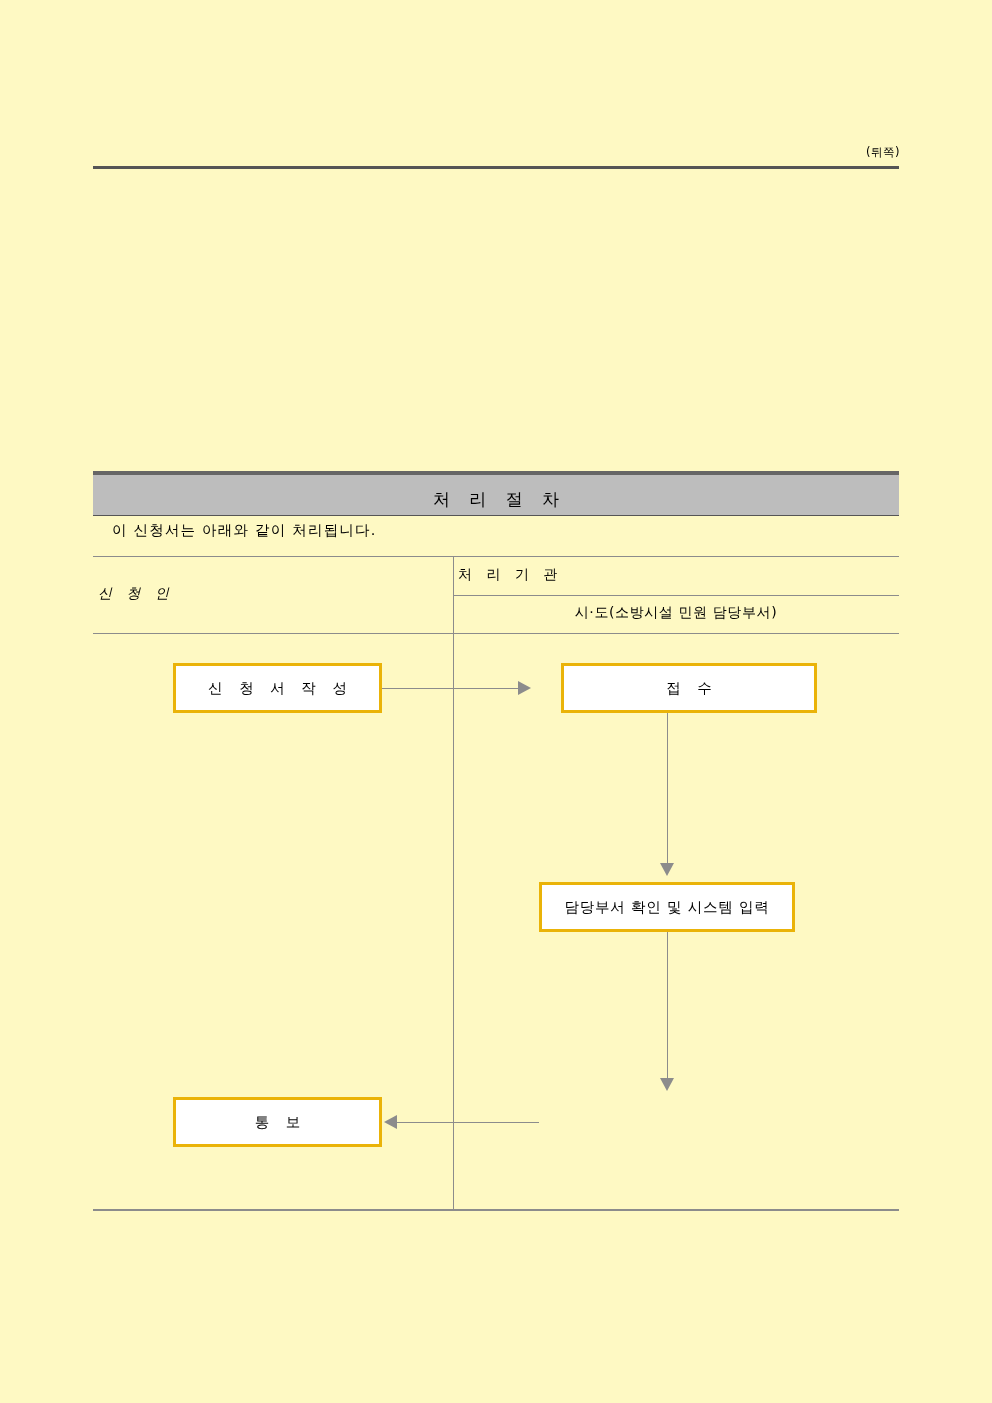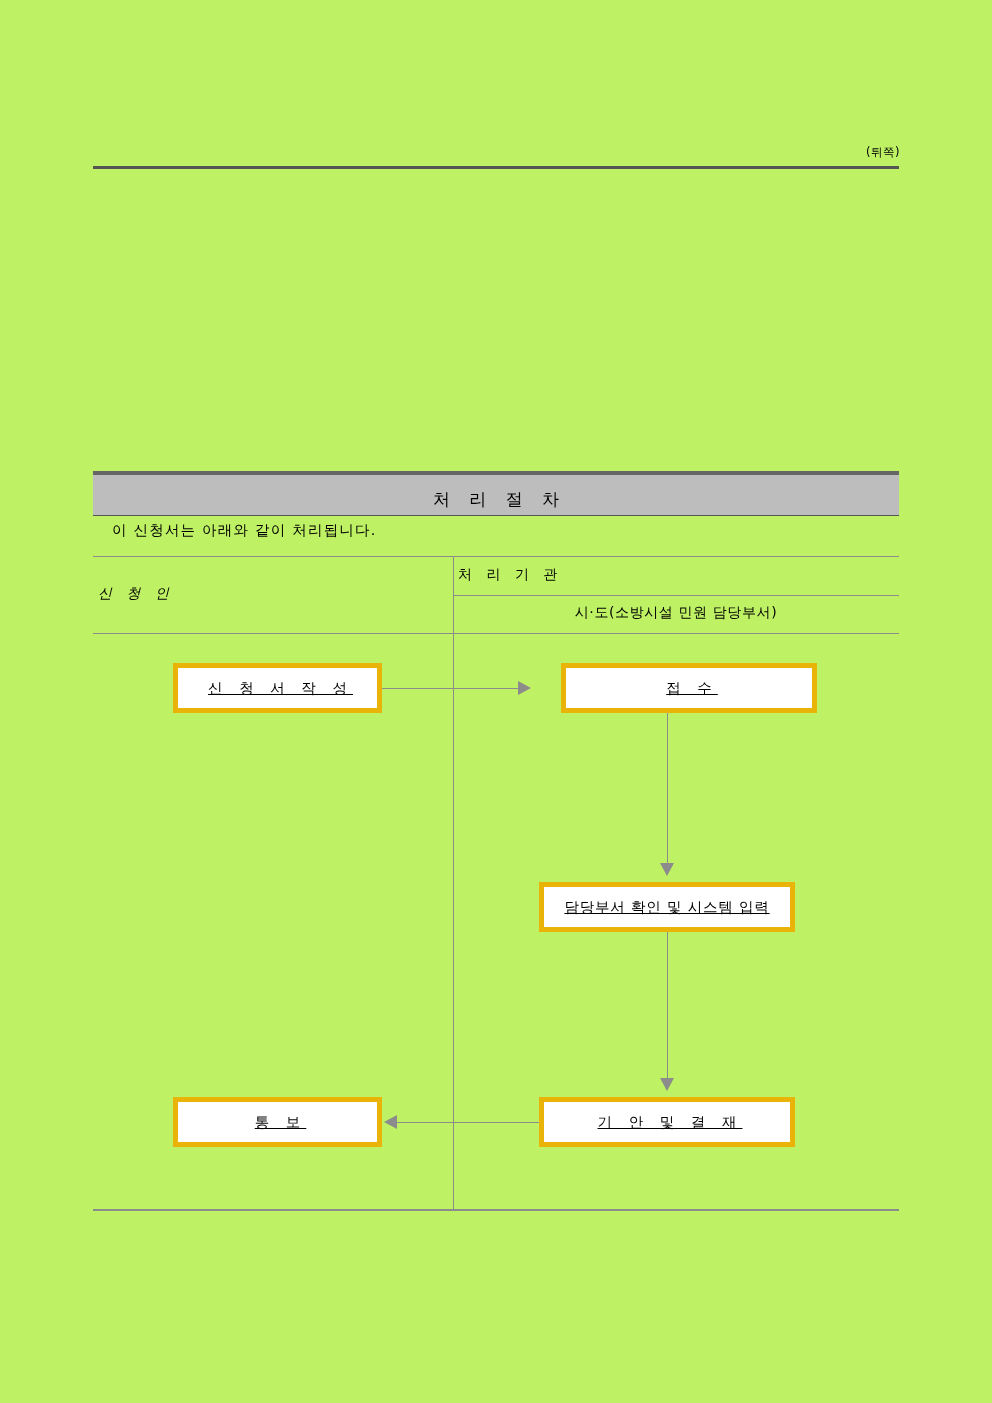--- a/index.html
+++ b/index.html
@@ -8,21 +8,21 @@
     background: #ffffff;
   }
   body {
     font-family: "DejaVu Sans", "Liberation Sans", sans-serif;
     color: #000000;
   }
   #page {
     position: relative;
     width: 992px;
     height: 1403px;
-    background: #bef264;
+    background: #fef9c3;
     overflow: hidden;
   }
 
   
   .page-marker {
     position: absolute;
     right: 92px;
     top: 145px;
     font-size: 11.5px;
     letter-spacing: 0.5px;
@@ -108,28 +108,27 @@
     text-align: center;
     font-size: 14px;
     letter-spacing: 0.6px;
     color: #000;
     white-space: nowrap;
   }
 
   
   .flow-box {
     position: absolute;
-    border: 5px solid #eab308;
+    border: 3px solid #eab308;
     background: #ffffff;
     box-sizing: border-box;
     display: flex;
     align-items: center;
     justify-content: center;
     color: #000;
-    text-decoration: underline;
   }
   .flow-box-label { white-space: nowrap; }
 
   .box-write   { left: 173px; top: 663px;  width: 209px; height: 50px; }
   .box-receive { left: 561px; top: 663px;  width: 256px; height: 50px; }
   .box-verify  { left: 539px; top: 882px;  width: 256px; height: 50px; }
   .box-draft   { left: 539px; top: 1097px; width: 256px; height: 50px; }
   .box-notify  { left: 173px; top: 1097px; width: 209px; height: 50px; }
 
   .lbl-spaced  { font-size: 14.5px; letter-spacing: 6px; text-indent: 6px; }
@@ -220,23 +219,20 @@
   </div>
 
   <div class="flow-box box-receive">
     <span class="flow-box-label lbl-spaced">접 수</span>
   </div>
 
   <div class="flow-box box-verify">
     <span class="flow-box-label lbl-plain">담당부서 확인 및 시스템 입력</span>
   </div>
 
-  <div class="flow-box box-draft">
-    <span class="flow-box-label lbl-spaced">기 안  및  결 재</span>
-  </div>
 
   <div class="flow-box box-notify">
     <span class="flow-box-label lbl-spaced">통  보</span>
   </div>
 
   <div class="conn conn-h conn-write-receive"></div>
   <div class="arrow-right"></div>
 
   <div class="conn conn-v conn-receive-verify"></div>
   <div class="arrow-down"></div>

